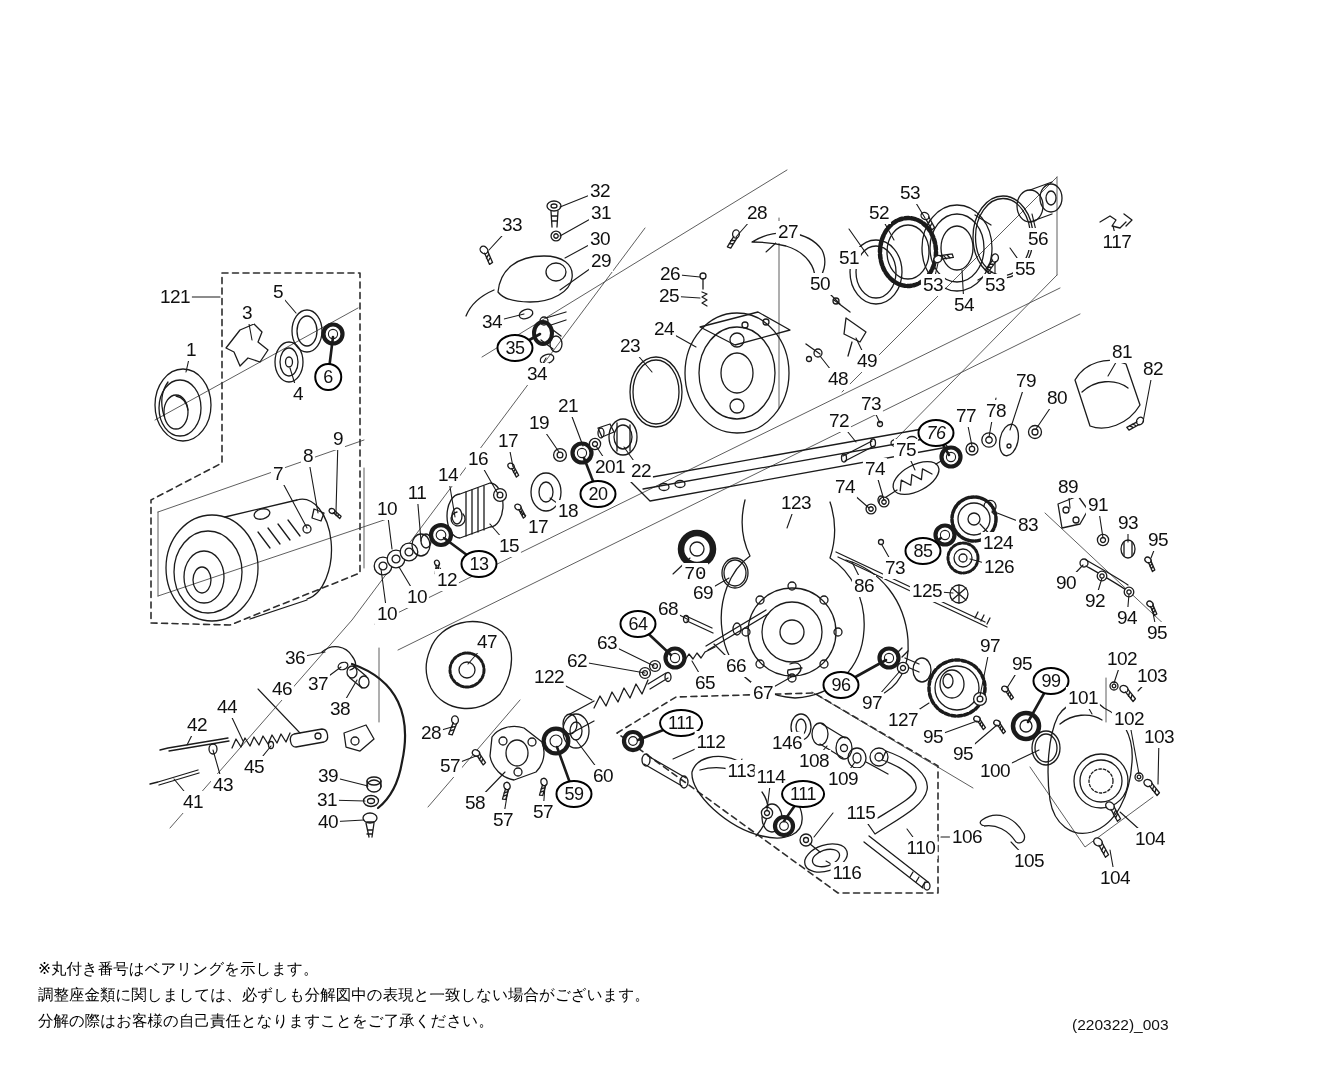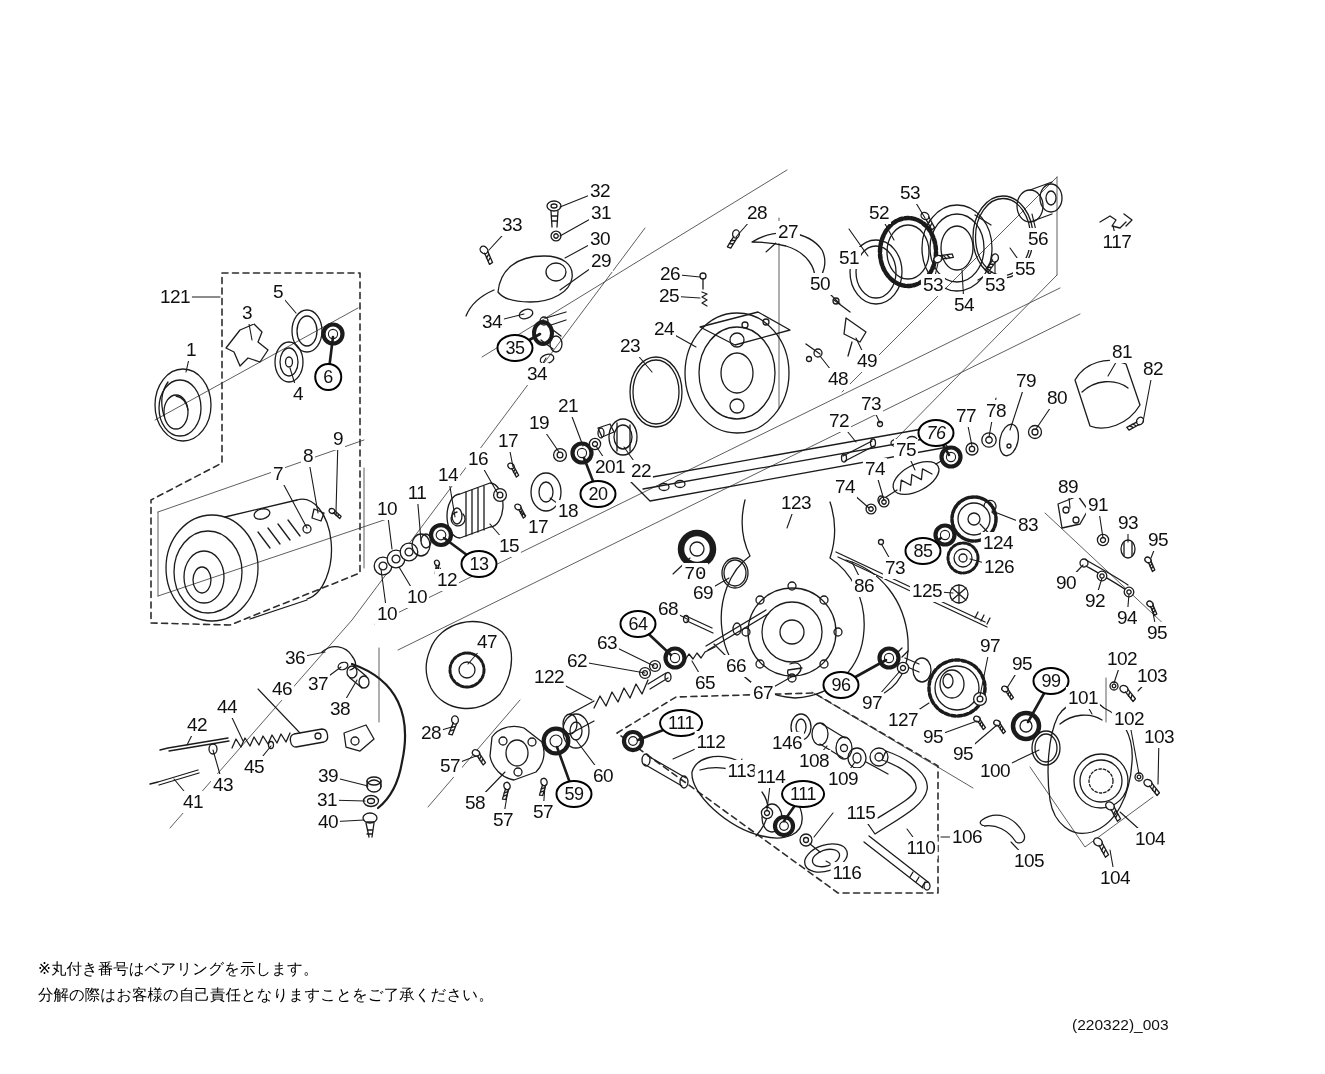--- a/index.html
+++ b/index.html
@@ -660,17 +660,18 @@
       <div class="lbl" style="left: 450px; top: 766px;">57</div>
       <div class="lbl" style="left: 475px; top: 803px;">58</div>
       <div class="lbl" style="left: 503px; top: 820px;">57</div>
       <div class="lbl" style="left: 543px; top: 812px;">57</div>
       <div class="lbl circled" style="left: 574px; top: 794px;">59</div>
       <div class="lbl" style="left: 603px; top: 776px;">60</div>
     </div>
 
   <div id="notes">
     <div>※丸付き番号はベアリングを示します。</div>
+    <div>調整座金類に関しましては、必ずしも分解図中の表現と一致しない場合がございます。</div>
     <div>分解の際はお客様の自己責任となりますことをご了承ください。</div>
   </div>
 
   <div id="doccode">(220322)_003</div>
 </div>
 
 </body></html>

